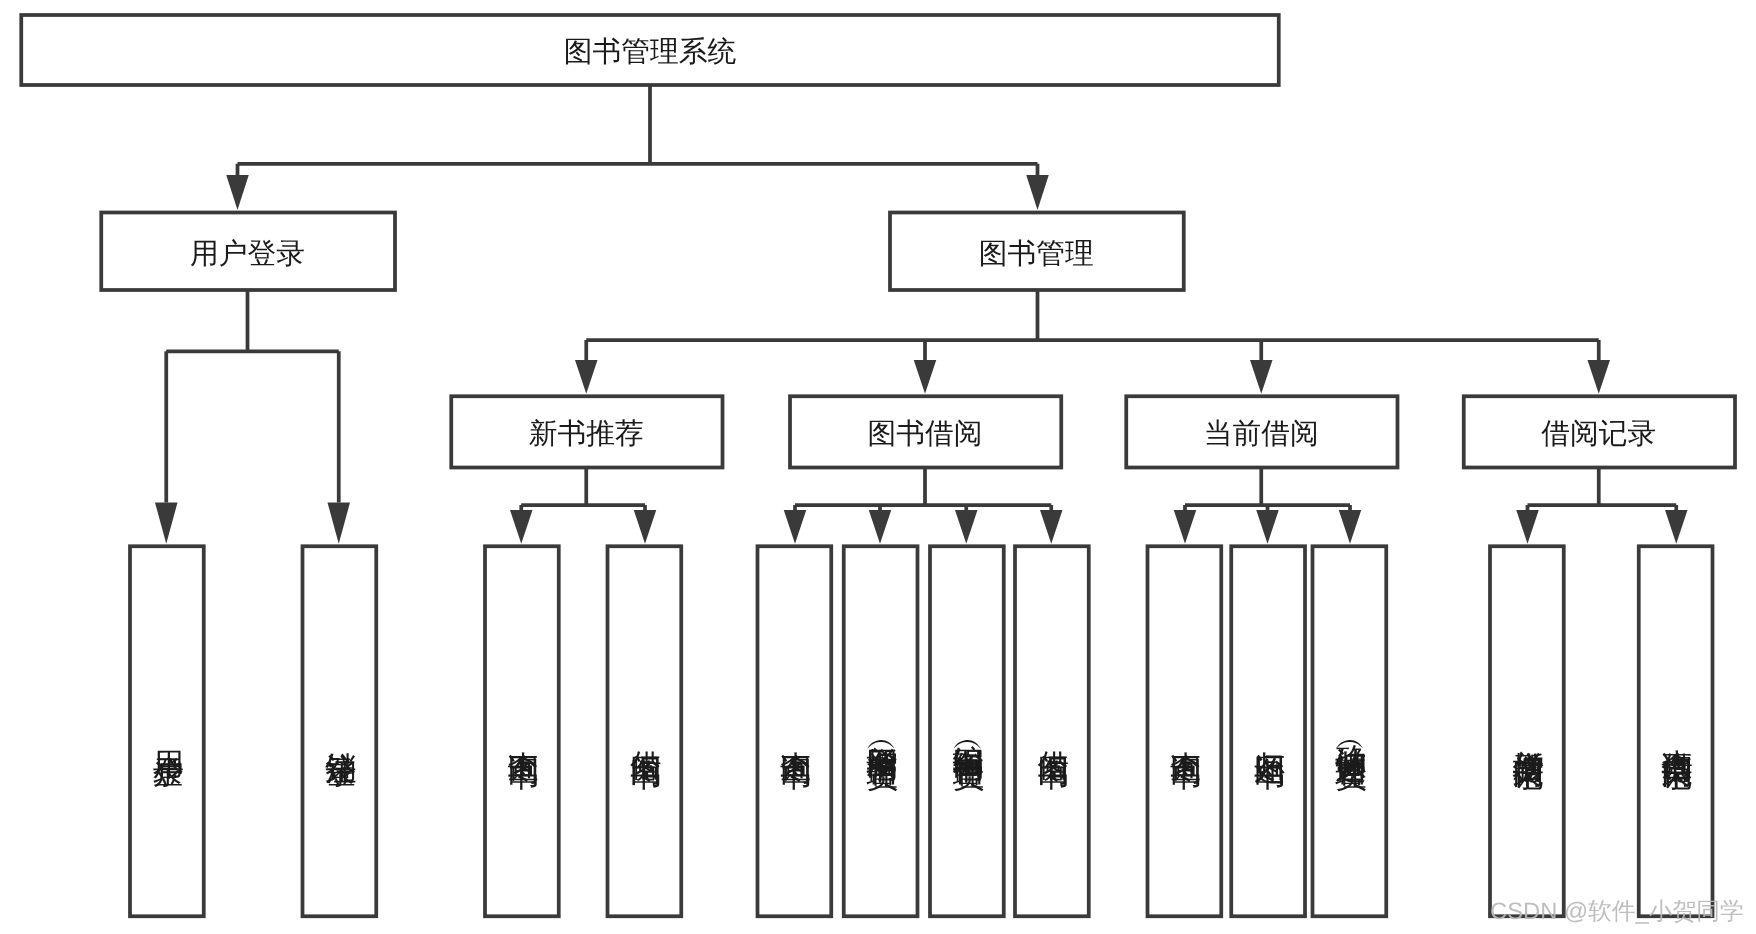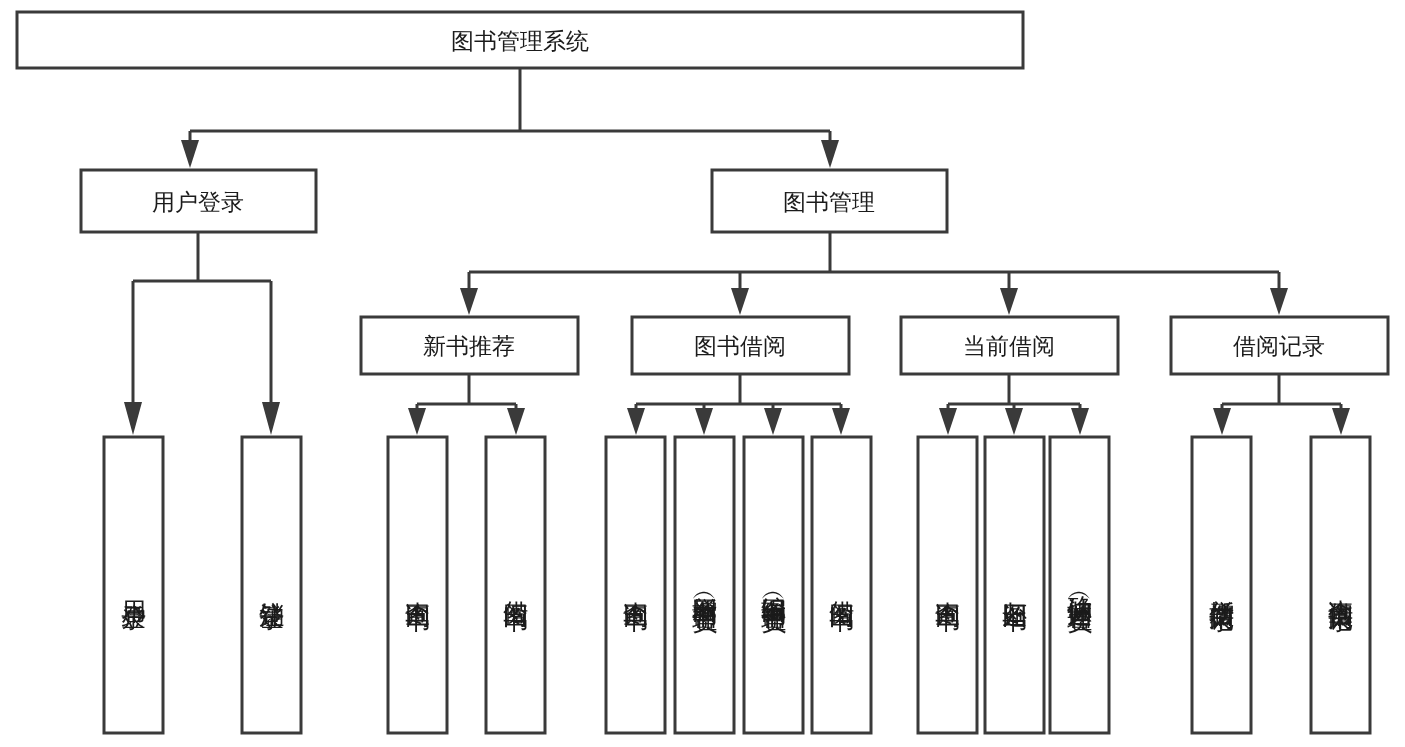--- a/index.html
+++ b/index.html
@@ -196,14 +196,15 @@
   <div class="leaf-label" style="left:606px;  top:437px; width:59px; height:296px;">查询图书</div>
   <div class="leaf-label" style="left:675px;  top:437px; width:59px; height:296px;">新增图书（管理员）</div>
   <div class="leaf-label" style="left:744px;  top:437px; width:59px; height:296px;">编辑图书（管理员）</div>
   <div class="leaf-label" style="left:812px;  top:437px; width:59px; height:296px;">借阅图书</div>
   <div class="leaf-label" style="left:918px;  top:437px; width:59px; height:296px;">查询图书</div>
   <div class="leaf-label" style="left:985px;  top:437px; width:59px; height:296px;">归还图书</div>
   <div class="leaf-label" style="left:1050px; top:437px; width:59px; height:296px;">确认归还（管理员）</div>
   <div class="leaf-label" style="left:1192px; top:437px; width:59px; height:296px;">新增借阅记录</div>
   <div class="leaf-label" style="left:1311px; top:437px; width:59px; height:296px;">查询借阅记录</div>
 
+  <div class="watermark" style="left:1192px; top:716px;">CSDN @软件_小贺同学</div>
 
 </div>
 
 </body></html>

